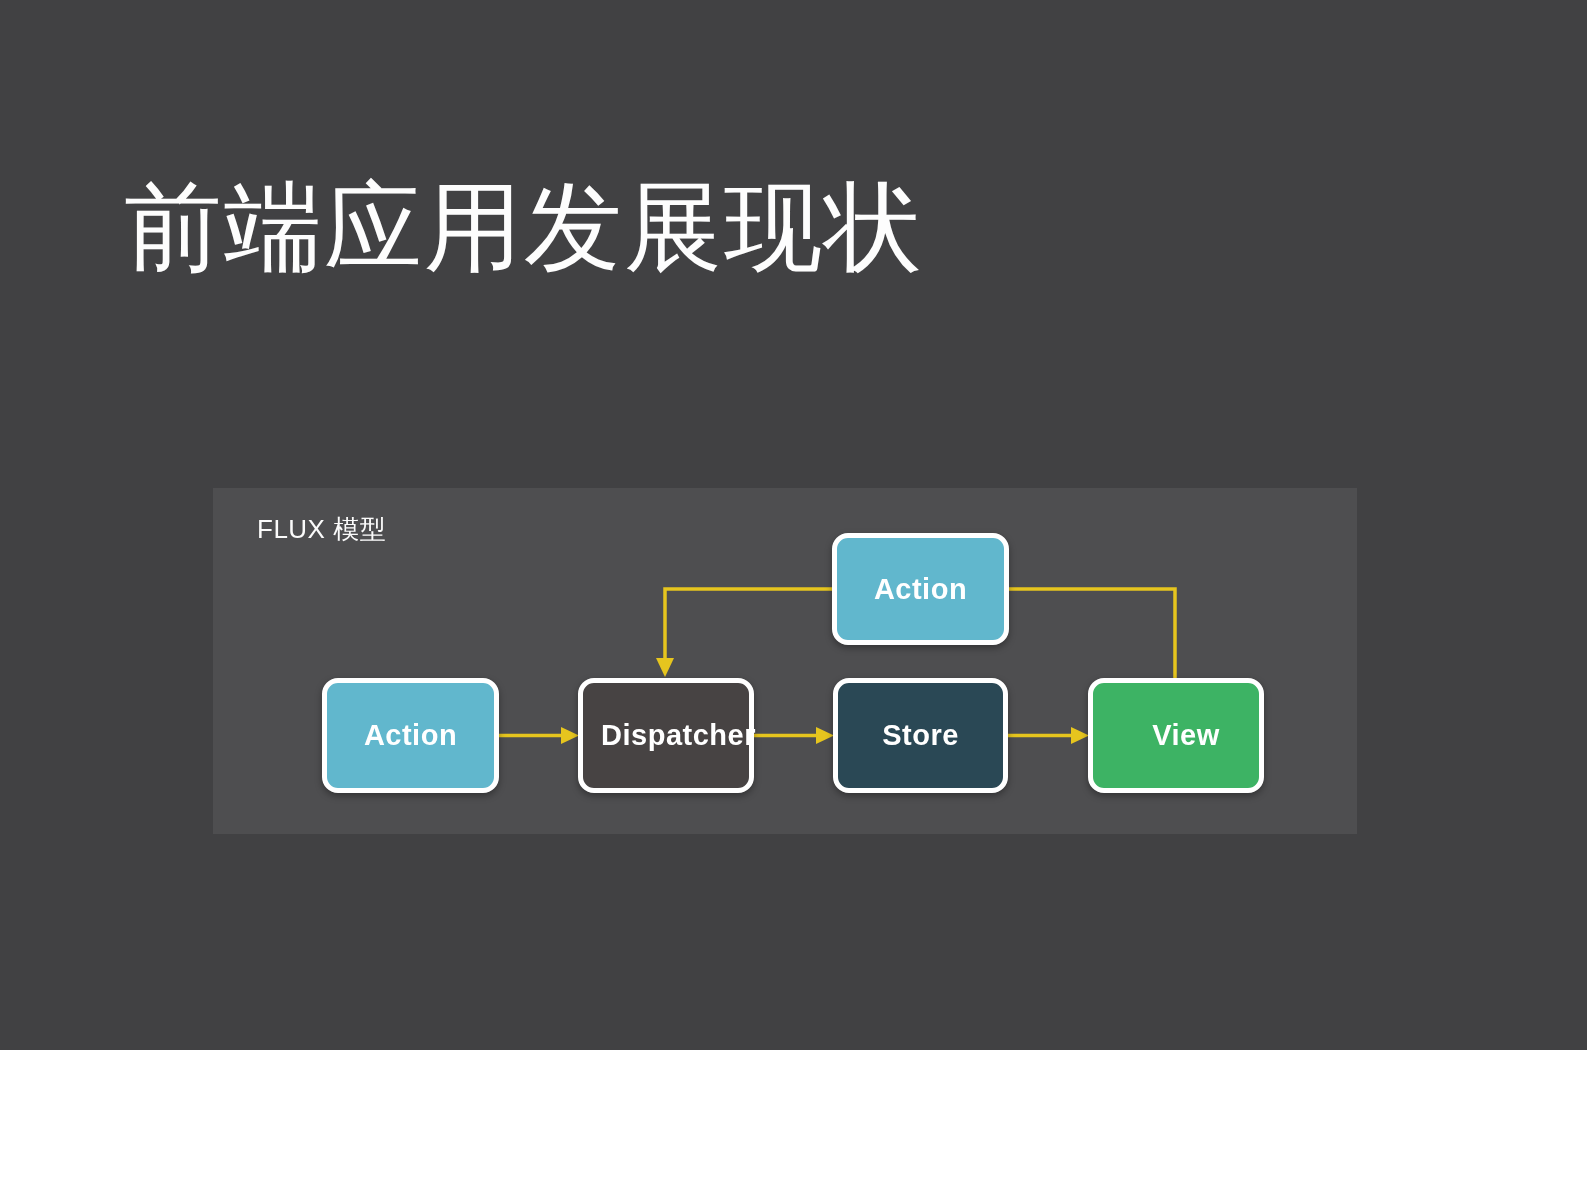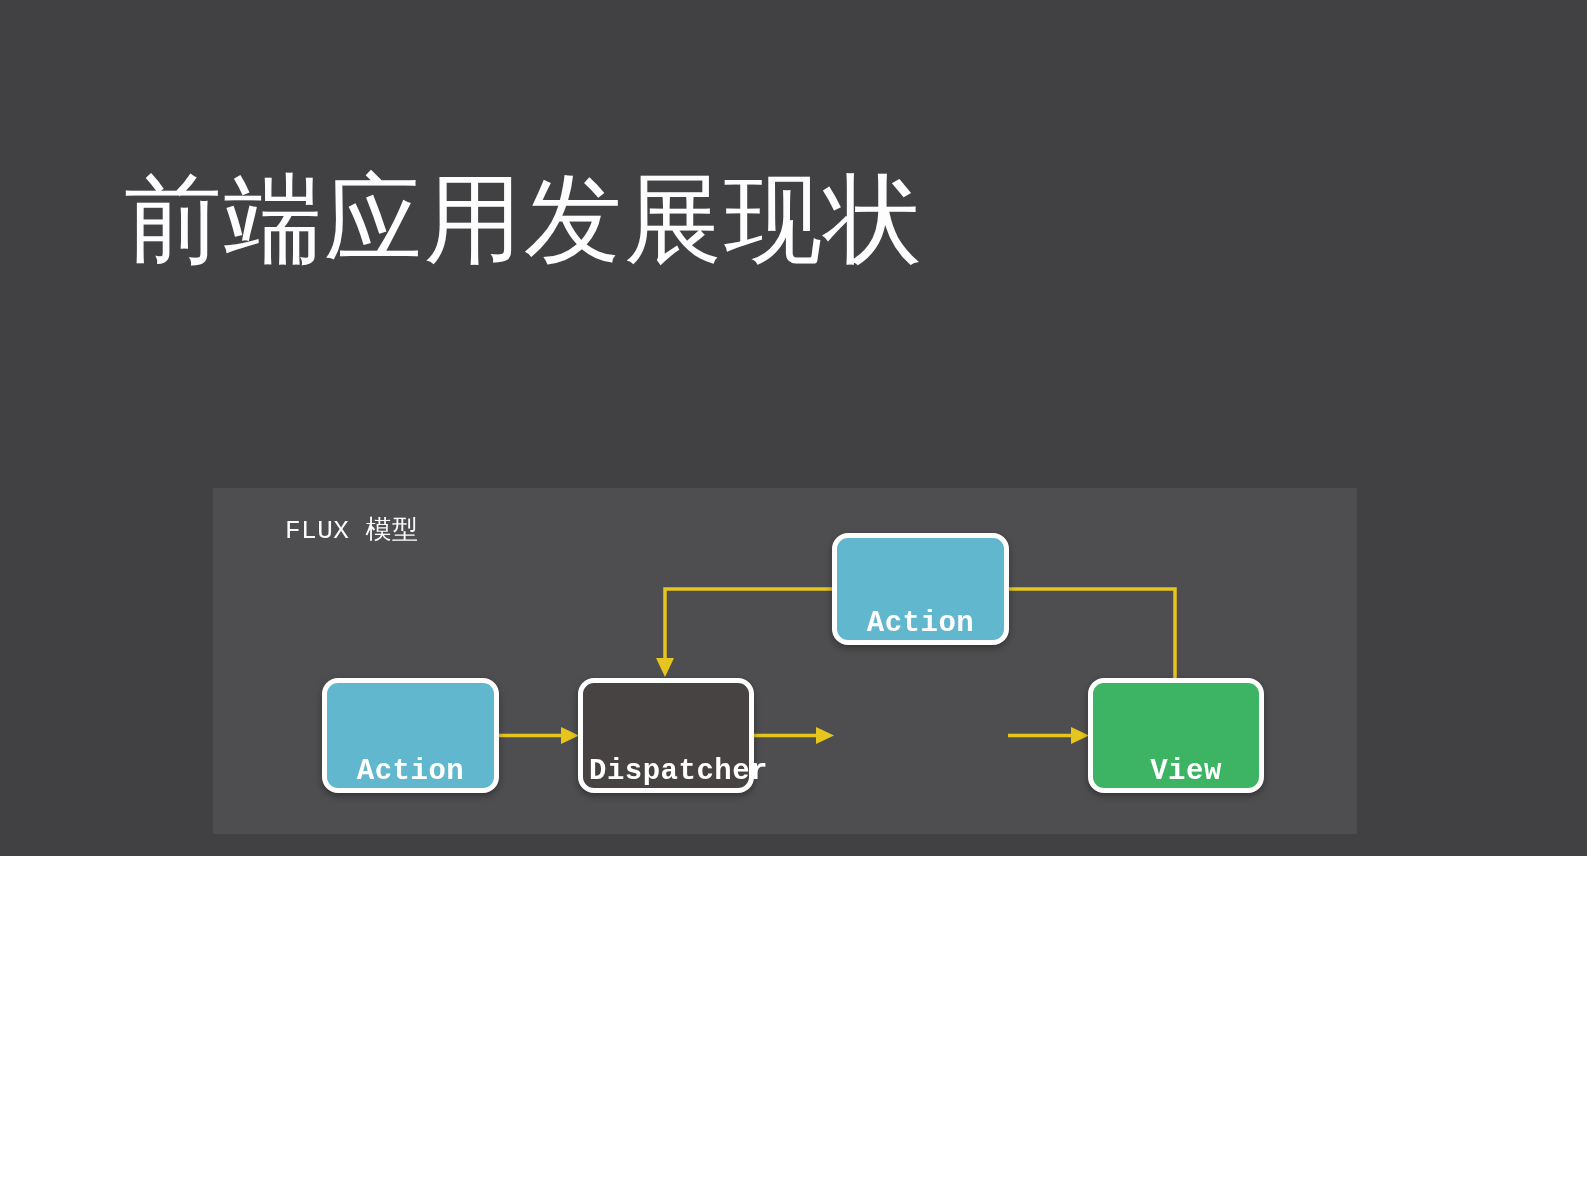--- a/index.html
+++ b/index.html
@@ -1,23 +1,22 @@
 <!DOCTYPE html>
 <html><head>
 <meta charset="utf-8">
 <style>
   * { margin:0; padding:0; box-sizing:border-box; }
   html,body { width:1587px; height:1190px; overflow:hidden; }
   body { font-family:"Liberation Sans","DejaVu Sans",sans-serif; }
 
   .slide {
     position:relative;
-    width:1587px; height:856px;
+    width:1587px; height:1050px;
     background:#414143;
-    font-family:Liberation Mono, monospace;
   }
 
   .slide-title {
     position:absolute;
     left:124px; top:166px;
     font-size:98px;
     font-weight:200;
     letter-spacing:2px;
     color:#fdfdfd;
     line-height:1.25;
@@ -31,36 +30,35 @@
     background:#4e4e50;
   }
 
   .panel-label {
     position:absolute;
     left:44px; top:24px;
     font-size:26px;
     color:#fbfbfb;
     letter-spacing:0.5px;
     white-space:nowrap;
-    margin-left:28px;
   }
 
   .connectors {
     position:absolute;
     left:0; top:0;
     width:1144px; height:346px;
     pointer-events:none;
   }
 
   .node {
     position:absolute;
     border:5px solid #ffffff;
     border-radius:16px;
     display:flex;
-    align-items:flex-end;
+    align-items:center;
     justify-content:center;
     color:#ffffff;
     font-weight:bold;
     font-size:29px;
     letter-spacing:0.5px;
     box-shadow:0 3px 7px rgba(0,0,0,0.35);
   }
   .node-action-top  { left:619px; top:45px;  width:177px; height:112px; }
   .node-action      { left:109px; top:190px; width:177px; height:115px; }
   .node-dispatcher  { left:365px; top:190px; width:176px; height:115px;padding-left:25px; }
@@ -102,19 +100,22 @@
     </div>
 
     <div class="node node-action" style="background: rgb(97, 183, 205);">
       <span>Action</span>
     </div>
 
     <div class="node node-dispatcher" style="background: rgb(71, 67, 67);">
       <span>Dispatcher</span>
     </div>
 
+    <div class="node node-store" style="background: rgb(42, 72, 85);">
+      <span>Store</span>
+    </div>
 
     <div class="node node-view" style="background: rgb(61, 179, 100);">
       <span>View</span>
     </div>
 
   </div>
 </div>
 
 </body></html>

